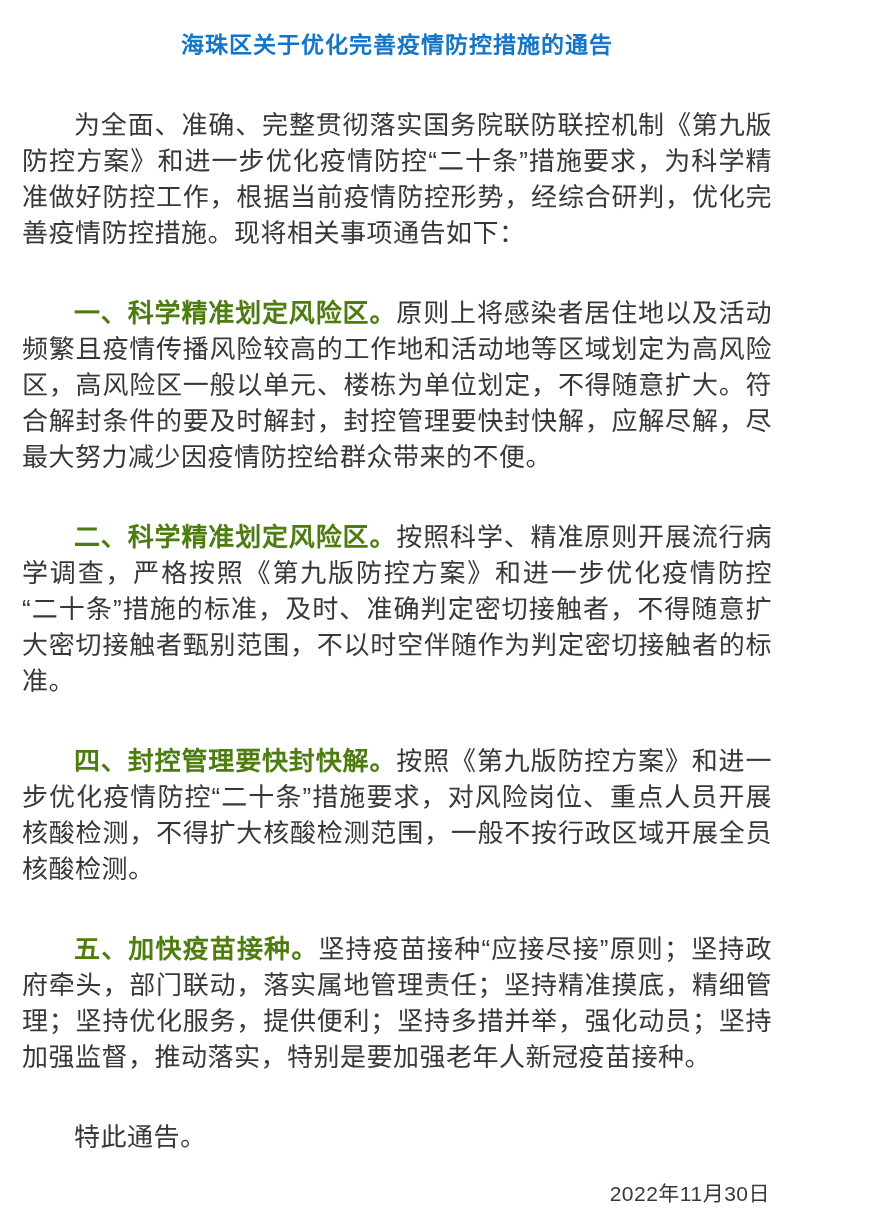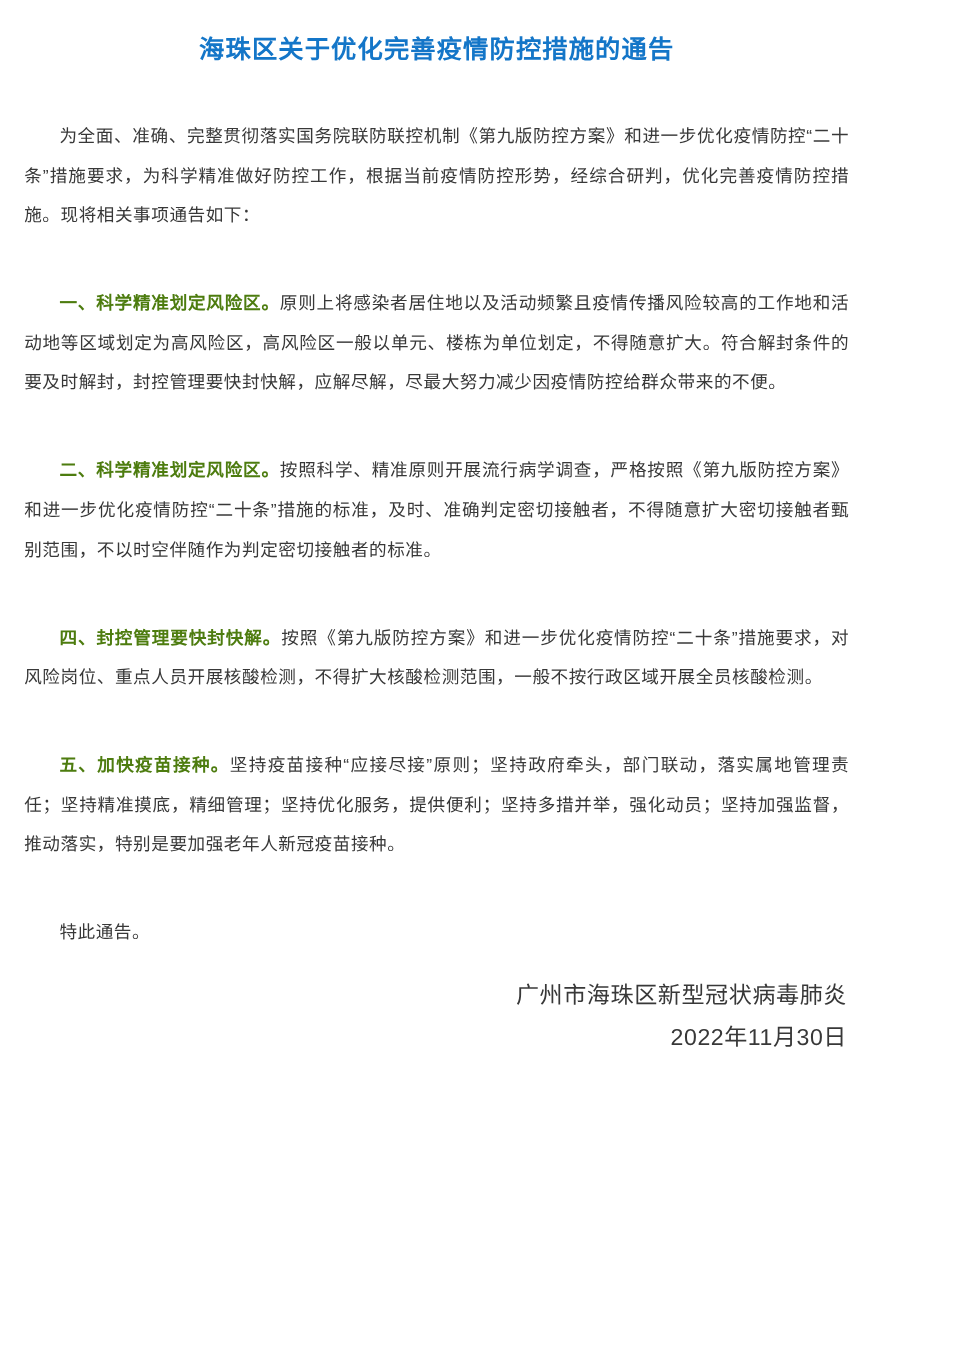--- a/index.html
+++ b/index.html
@@ -20,21 +20,21 @@
     margin: 0 0 44px 0;
     font-size: 23px;
     line-height: 36px;
     font-weight: bold;
     text-align: center;
     color: #1476C8;
     letter-spacing: 1px;
   }
   .para {
     margin: 0 0 44px 0;
-    font-size: 16px;
+    font-size: 26px;
     line-height: 36px;
     color: #383838;
     text-indent: 2em;
     text-align: justify;
     letter-spacing: 0.5px;
   }
   .para strong {
     color: #4d7c0f;
     font-weight: bold;
   }
@@ -68,17 +68,16 @@
   <p class="para"><strong>二、科学精准划定风险区。</strong><span>按照科学、精准原则开展流行病学调查，严格按照《第九版防控方案》和进一步优化疫情防控“二十条”措施的标准，及时、准确判定密切接触者，不得随意扩大密切接触者甄别范围，不以时空伴随作为判定密切接触者的标准。</span></p>
 
 
   <p class="para"><strong>四、封控管理要快封快解。</strong><span>按照《第九版防控方案》和进一步优化疫情防控“二十条”措施要求，对风险岗位、重点人员开展核酸检测，不得扩大核酸检测范围，一般不按行政区域开展全员核酸检测。</span></p>
 
   <p class="para"><strong>五、加快疫苗接种。</strong><span>坚持疫苗接种“应接尽接”原则；坚持政府牵头，部门联动，落实属地管理责任；坚持精准摸底，精细管理；坚持优化服务，提供便利；坚持多措并举，强化动员；坚持加强监督，推动落实，特别是要加强老年人新冠疫苗接种。</span></p>
 
   <p class="para closing">特此通告。</p>
 
   <div class="signature">
-    <p>广州市海珠区新型冠状病毒肺炎</p>
     <p>2022年11月30日</p>
   </div>
 
 </div>
 
 </body></html>

